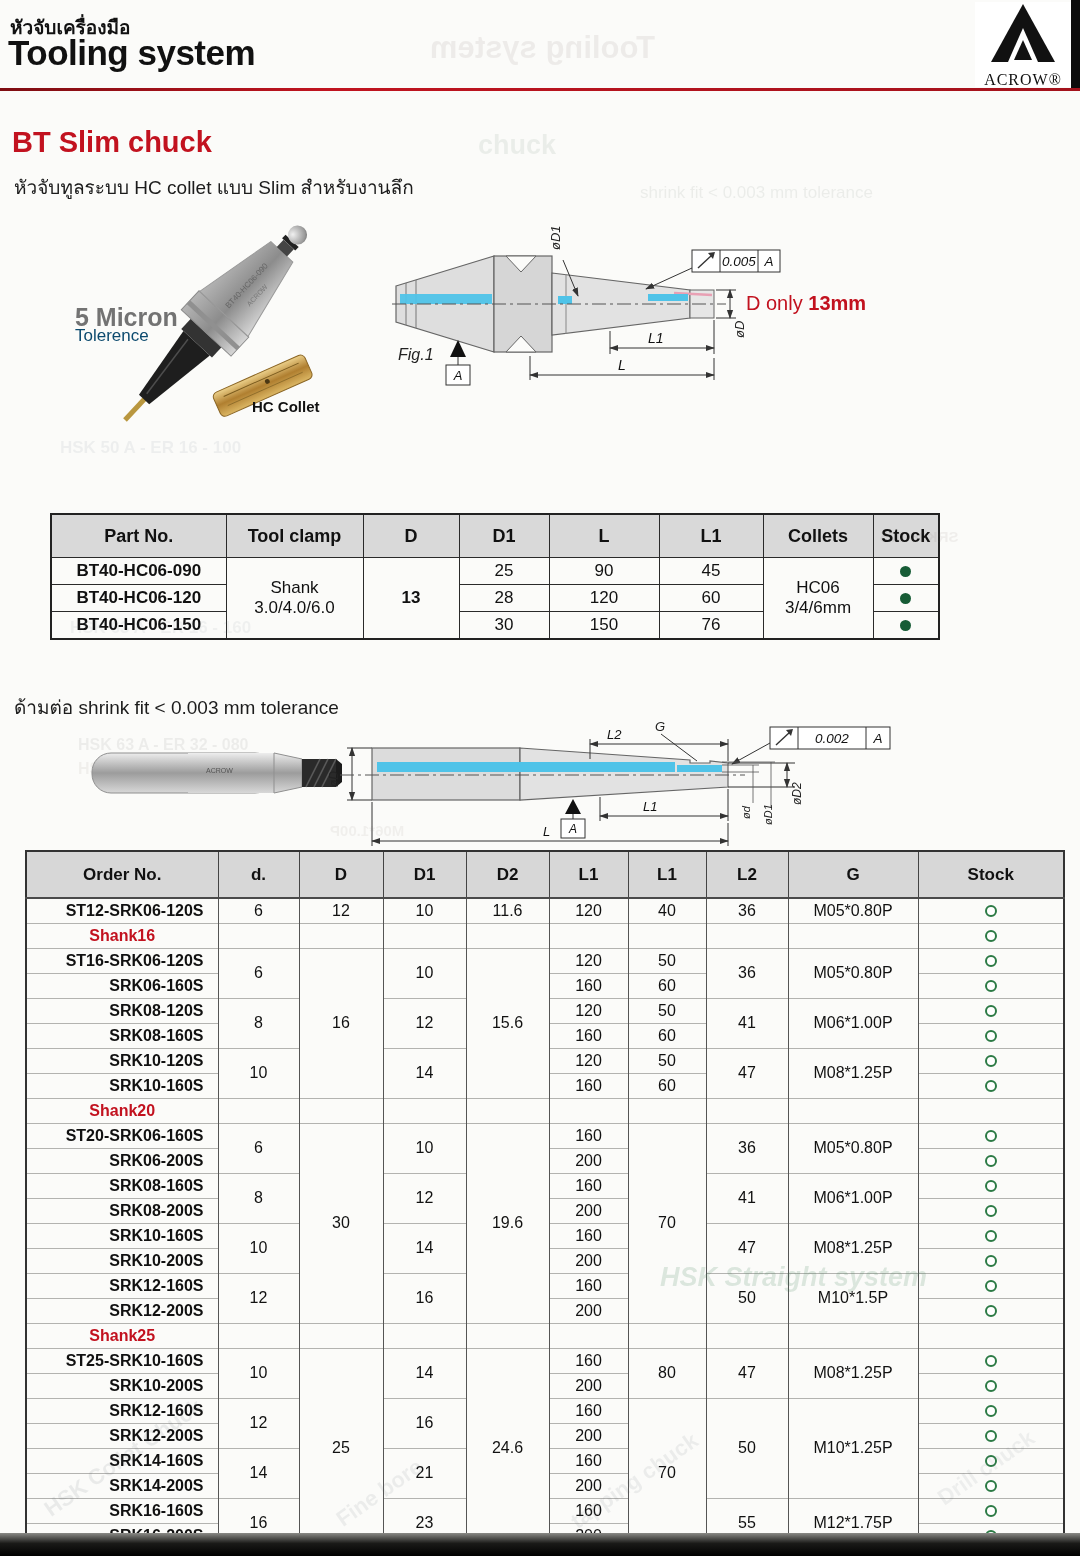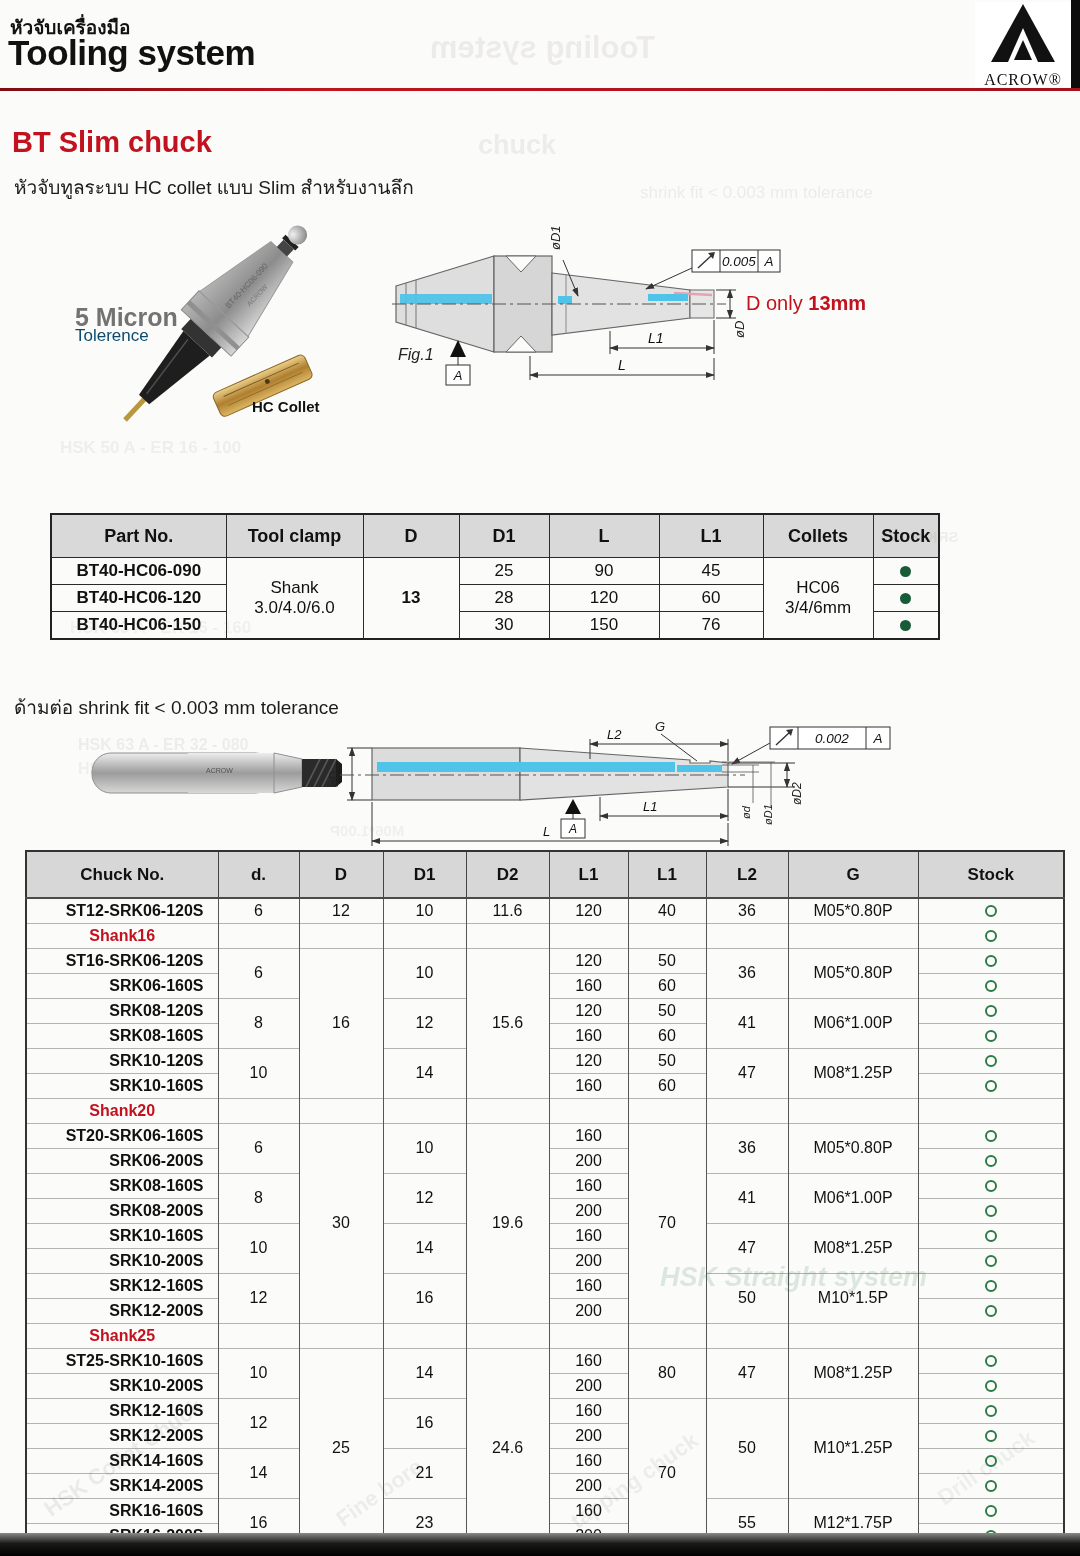--- a/index.html
+++ b/index.html
@@ -350,21 +350,21 @@
           <col style="width: 83px;">
           <col style="width: 83px;">
           <col style="width: 79px;">
           <col style="width: 78px;">
           <col style="width: 82px;">
           <col style="width: 130px;">
           <col style="width: 146px;">
         </colgroup>
         <thead>
           <tr>
-            <th>Chuck No.</th>
+            <th>Order No.</th>
             <th>d.</th>
             <th>D</th>
             <th>D1</th>
             <th>D2</th>
             <th>L1</th>
             <th>L1</th>
             <th>L2</th>
             <th>G</th>
             <th>Stock</th>
           </tr>

